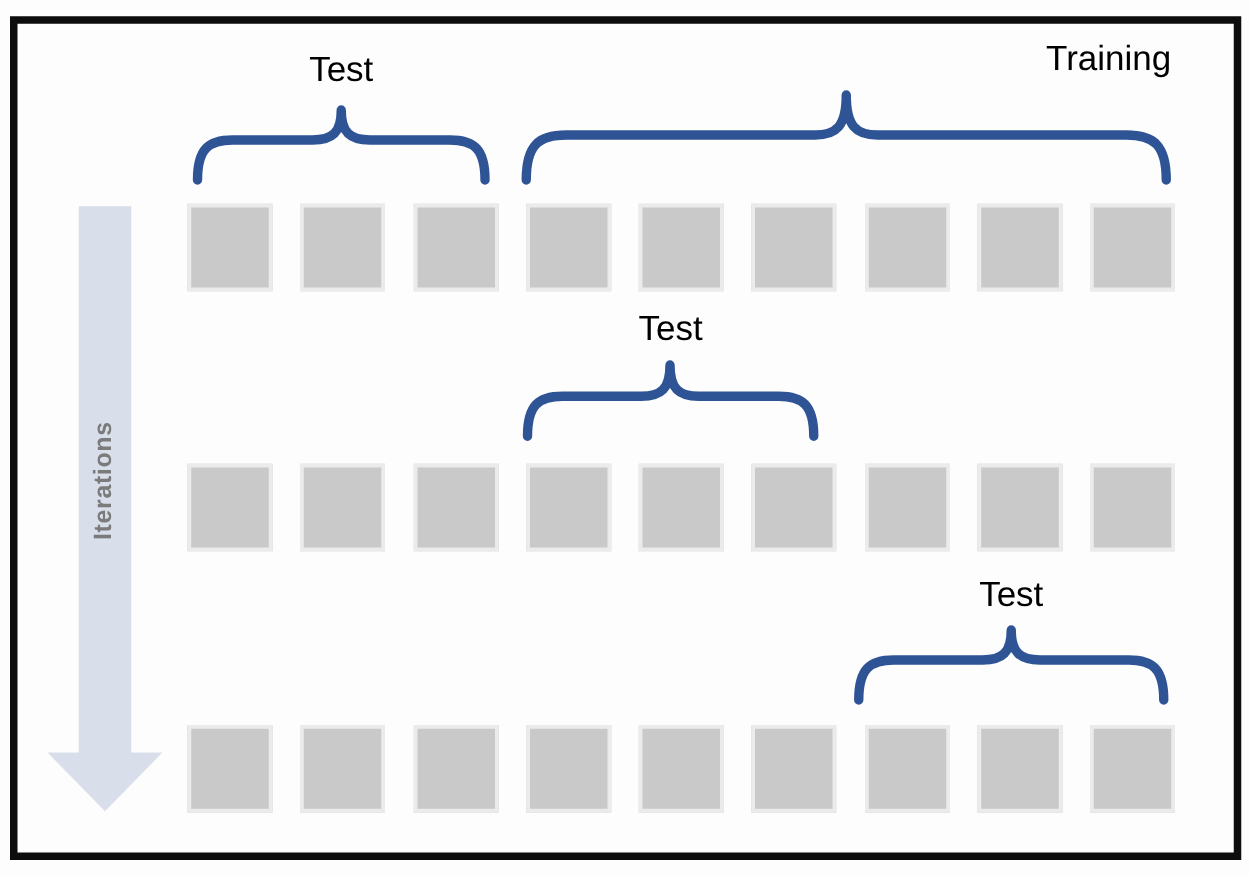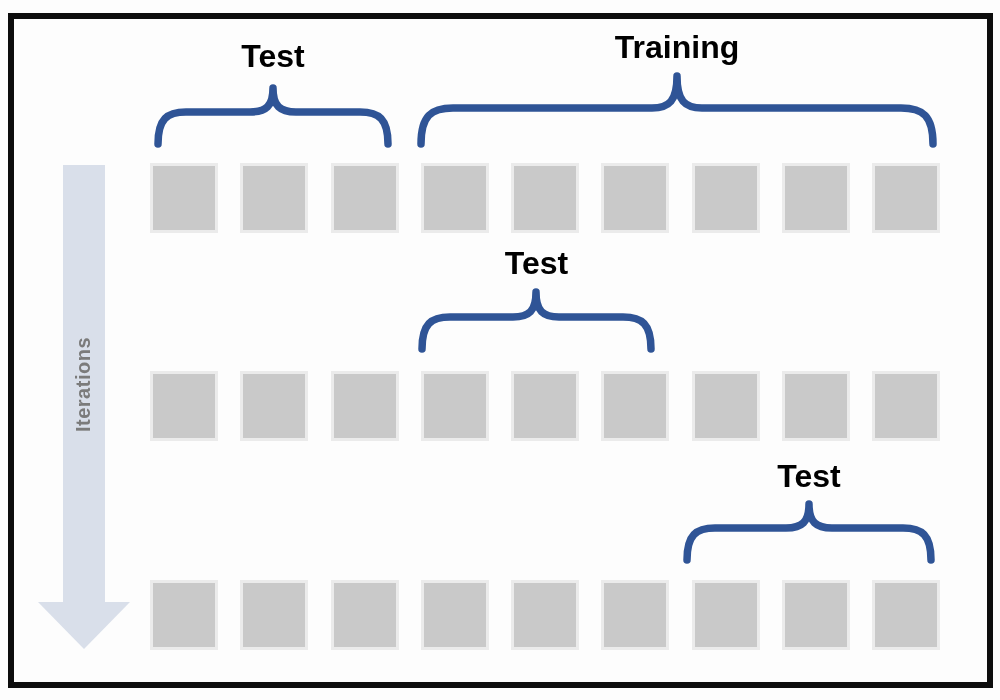--- a/index.html
+++ b/index.html
@@ -69,44 +69,44 @@
   .brace path {
     fill: none;
     stroke: var(--brace, #2f5496);
     stroke-width: 7.5;
     stroke-linecap: round;
     stroke-linejoin: round;
   }
   .seg-label {
     position: absolute;
     text-align: center;
-    font-size: 32px;
+    font-size: 28px;
     line-height: 36px;
-    font-weight: 700;
+    font-weight: 400;
     color: var(--label-text, #000000);
   }
 </style>
 </head>
 <body>
 
 <div id="canvas" style="--brace: #2f5496; --square-fill: #c9c9c9; --square-border: #ebebeb; --arrow-fill: #d9dfea; --iterations-text: #7b7b7b; --label-text: #000000; --frame-border: #0d0d0d;">
 
   <div class="frame"></div>
 
   <div class="arrow-shaft">
     <span class="rot-label">Iterations</span>
   </div>
   <div class="arrow-head"></div>
 
   <div class="seg-label" style="left:154px; top:38px; width:238px;">Test</div>
   <svg class="brace" style="left:154px; top:83px;" width="238" height="64" viewBox="0 0 238 64">
     <path d="M 4 61 C 4 36 13 29 32 29 L 96 29 C 112 29 119 23 119 5 C 119 23 126 29 142 29 L 206 29 C 225 29 234 36 234 61"></path>
   </svg>
 
-  <div class="seg-label" style="left:417px; top:29px; width:520px;">Training</div>
+  <div class="seg-label" style="left:417px; top:29px; width:520px;text-align:right;">Training</div>
   <svg class="brace" style="left:417px; top:71px;" width="520" height="76" viewBox="0 0 520 76">
     <path d="M 4 73 C 4 45 14 37 36 37 L 235 37 C 252 37 260 30 260 5 C 260 30 268 37 285 37 L 484 37 C 506 37 516 45 516 73"></path>
   </svg>
 
   <div class="seg-label" style="left:418px; top:245px; width:237px;">Test</div>
   <svg class="brace" style="left:418px; top:287px;" width="237" height="65" viewBox="0 0 237 65">
     <path d="M 4 62 C 4 37 13 30 32 30 L 95 30 C 111 30 118 24 118 5 C 118 24 125 30 141 30 L 205 30 C 224 30 233 37 233 62"></path>
   </svg>
 
   <div class="seg-label" style="left:683px; top:458px; width:252px;">Test</div>

